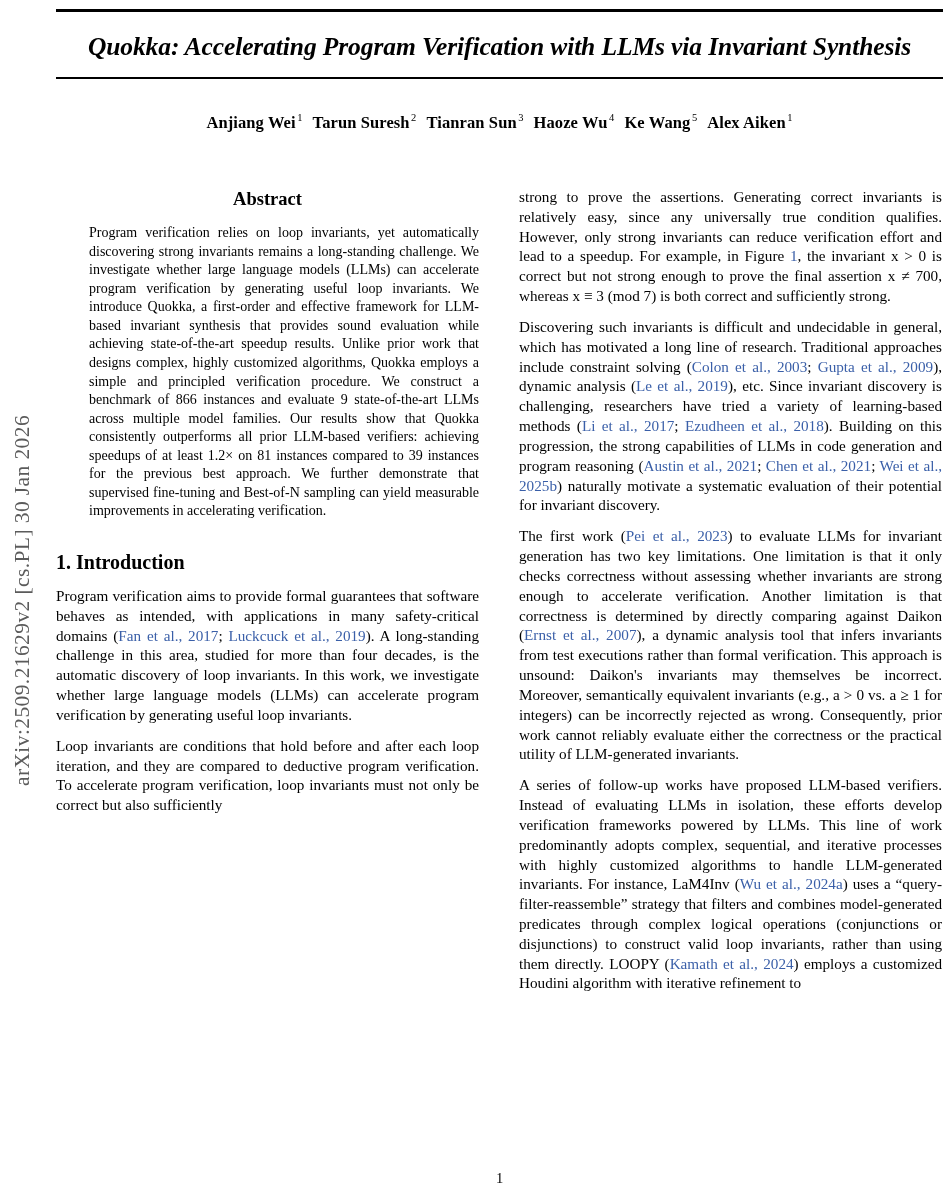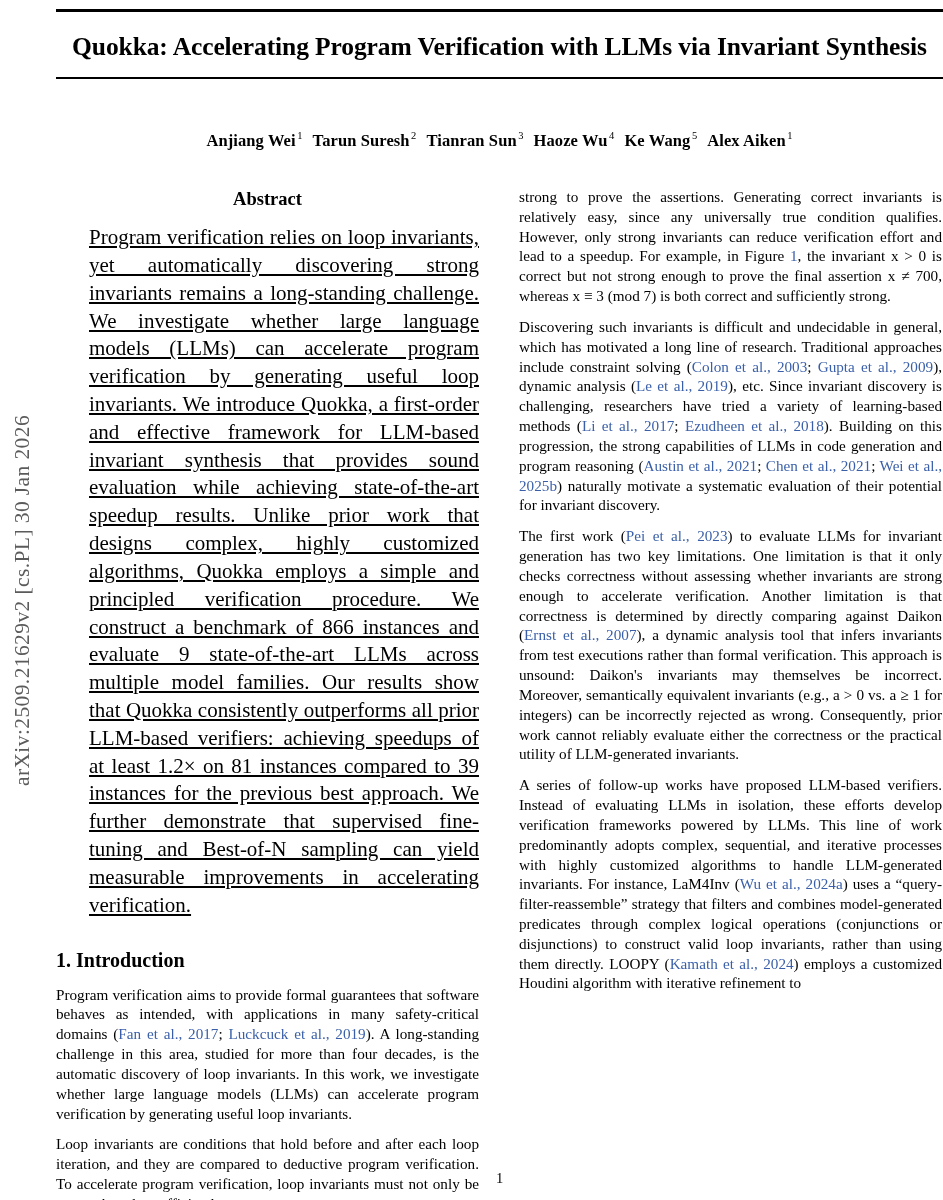--- a/index.html
+++ b/index.html
@@ -56,27 +56,28 @@
   .rule-under-title { margin-top: 9px; height: 2px; }
 
   #title {
     text-align: center;
     font-size: 25.5px;
     font-weight: bold;
     line-height: 1.2;
     margin-top: 20px;
     letter-spacing: -0.1px;
     font-family: "Liberation Serif", "DejaVu Serif", serif;
+    font-style: italic;
   }
 
   #authors {
     text-align: center;
     font-size: 16.5px;
     font-weight: bold;
-    margin-top: 52px;
+    margin-top: 34px;
     letter-spacing: 0.1px;
   }
   #authors .author { white-space: nowrap; }
   #authors .sep { display: inline-block; width: 10px; }
   sup.aff {
     font-size: 10.5px;
     font-weight: normal;
     vertical-align: super;
     line-height: 0;
     padding-left: 1.5px;
@@ -102,24 +103,23 @@
   .abstract-heading {
     text-align: center;
     font-size: 18.5px;
     font-weight: bold;
     margin: 0 0 13px 0;
   }
   .abstract-body {
     margin: 0 0 0 33px;
     width: 390px;
     text-align: justify;
-    font-size: 21px;
+    font-size: 14px;
     line-height: 1.325;
     hyphens: none;
-    text-decoration: underline;
   }
 
   h2.section-heading {
     font-size: 20px;
     font-weight: bold;
     margin: 28px 0 11px 0;
     text-align: left;
   }
 
   p.para {

